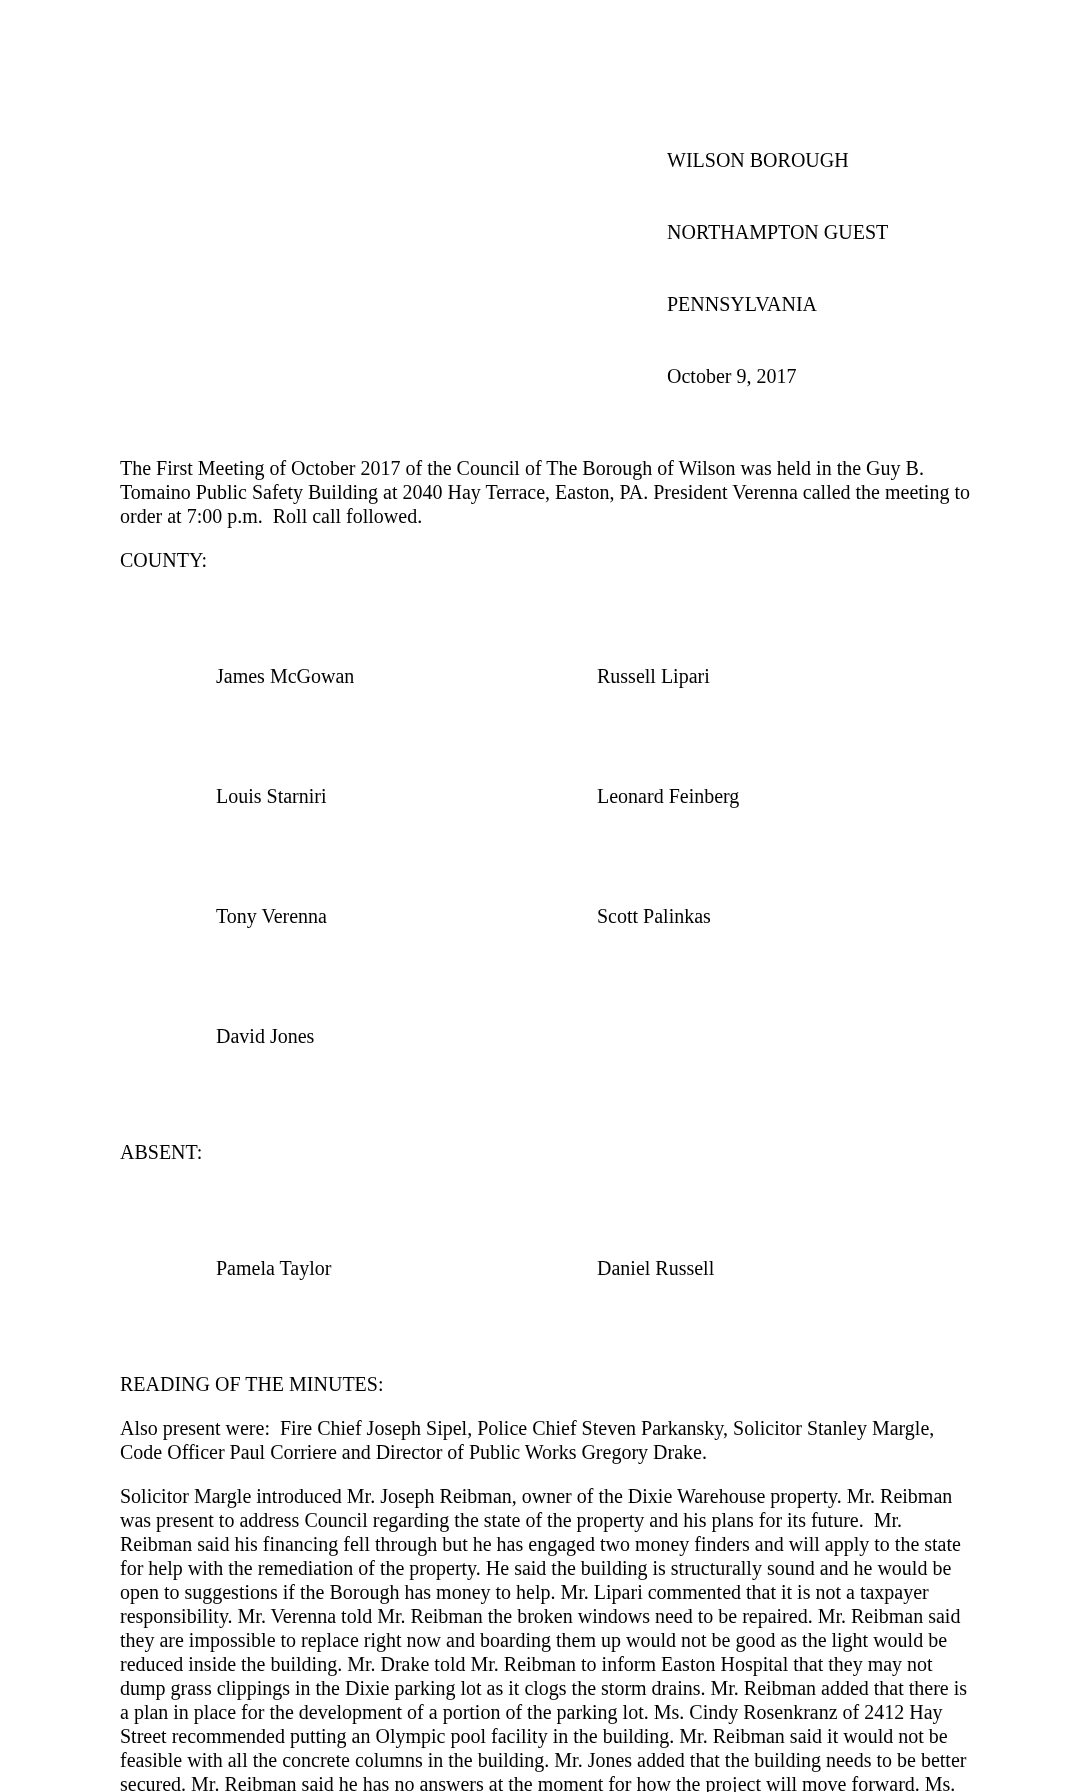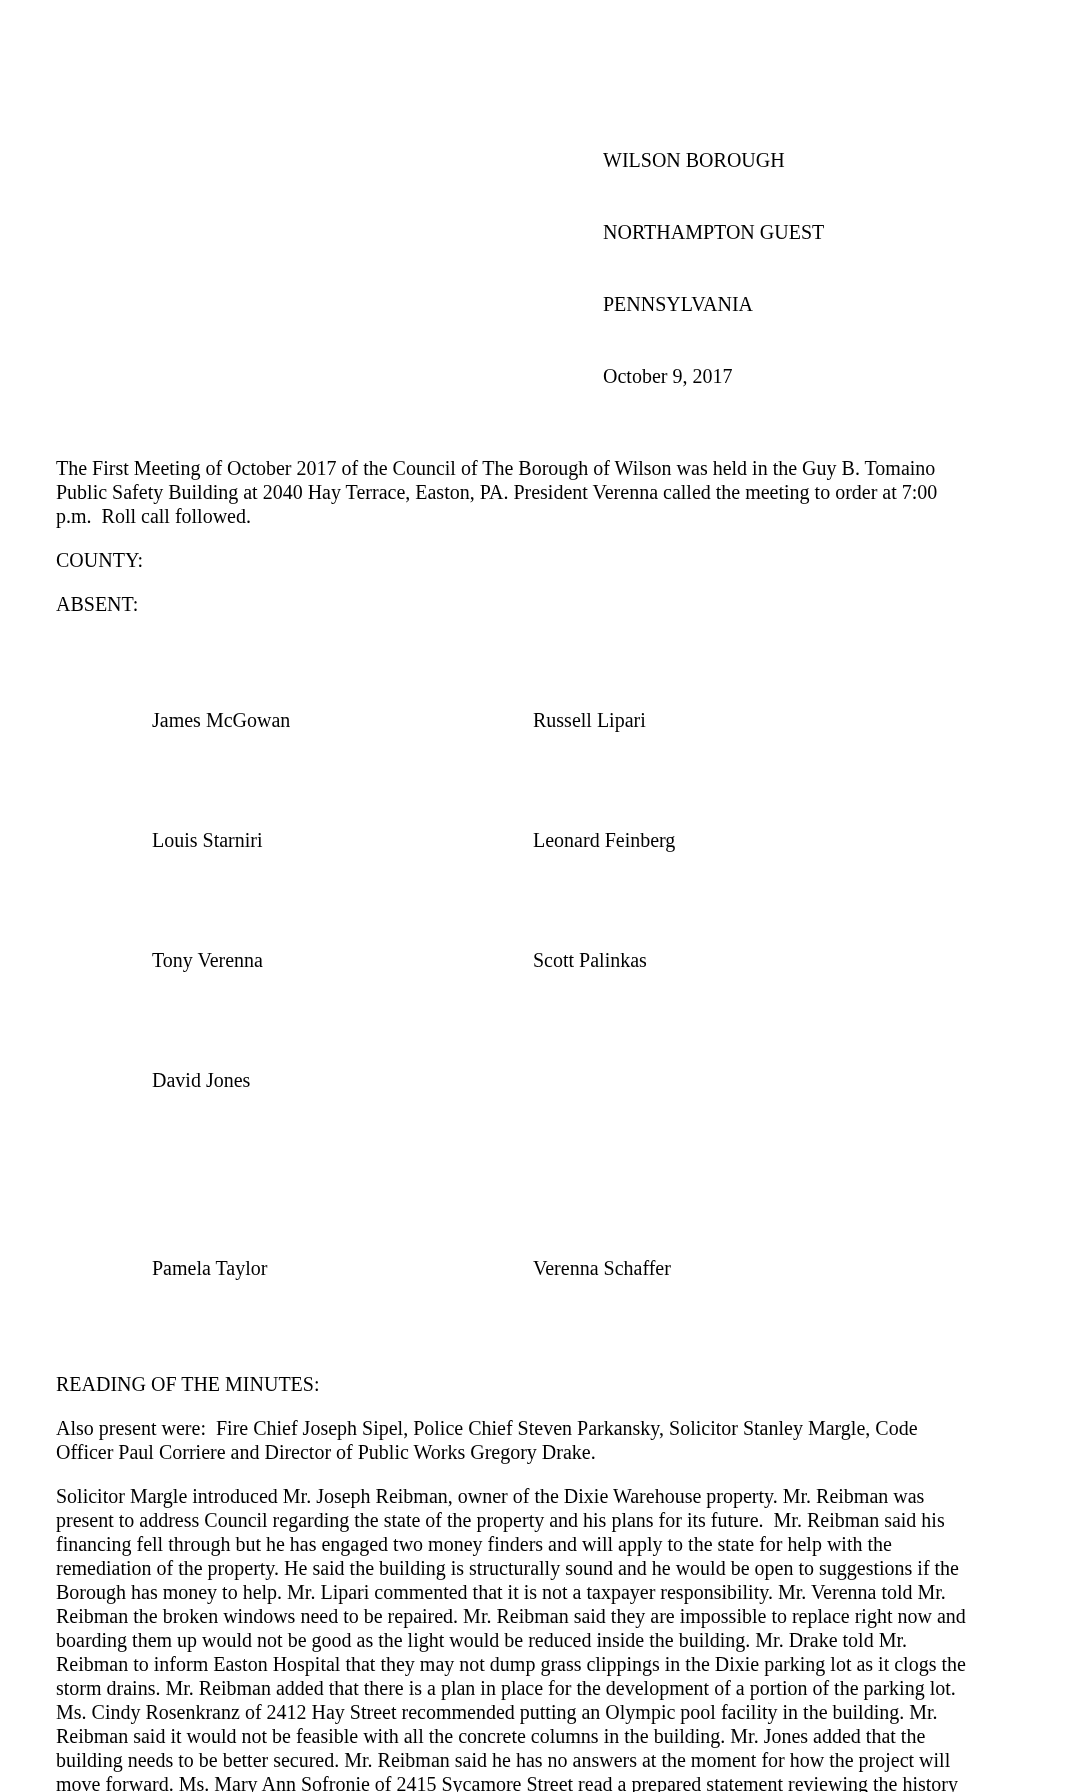--- a/index.html
+++ b/index.html
@@ -10,21 +10,21 @@
   .page {
     position: relative;
     width: 1088px;
     height: 1792px;
     box-sizing: border-box;
     background: #ffffff;
     color: #000000;
     font-family: "Liberation Serif", "DejaVu Serif", serif;
     font-size: 20px;
     line-height: 24px;
-    padding: 100px 112px 0 56px;
+    padding: 100px 112px 0 120px;
     overflow: hidden;
   }
   .block {
     margin: 0 0 20px 0;
     white-space: pre-wrap;
   }
   .letterhead {
     margin-left: 547px;
   }
   .letterhead div {
@@ -50,40 +50,40 @@
     <div>WILSON BOROUGH</div>
     <div>NORTHAMPTON GUEST</div>
     <div>PENNSYLVANIA</div>
     <div>October 9, 2017</div>
   </div>
 
   <div class="block">The First Meeting of October 2017 of the Council of The Borough of Wilson was held in the Guy B. Tomaino Public Safety Building at 2040 Hay Terrace, Easton, PA. President Verenna called the meeting to order at 7:00 p.m.  Roll call followed.</div>
 
   <div class="block">COUNTY:</div>
 
-  <div class="block">ABSENT:</div>
-
   <div class="block">
     <div class="name-row">
       <span class="c1">James McGowan</span><span class="c2">Russell Lipari</span>
     </div>
     <div class="name-row">
       <span class="c1">Louis Starniri</span><span class="c2">Leonard Feinberg</span>
     </div>
     <div class="name-row">
       <span class="c1">Tony Verenna</span><span class="c2">Scott Palinkas</span>
     </div>
     <div class="name-row">
       <span class="c1">David Jones</span>
     </div>
   </div>
 
+  <div class="block">ABSENT:</div>
+
   <div class="block">
     <div class="name-row">
-      <span class="c1">Pamela Taylor</span><span class="c2">Verenna Schaffer</span>
+      <span class="c1">Pamela Taylor</span><span class="c2">Daniel Russell</span>
     </div>
   </div>
 
   <div class="block">READING OF THE MINUTES:</div>
 
   <div class="block">Also present were:  Fire Chief Joseph Sipel, Police Chief Steven Parkansky, Solicitor Stanley Margle, Code Officer Paul Corriere and Director of Public Works Gregory Drake.</div>
 
   <div class="block">Solicitor Margle introduced Mr. Joseph Reibman, owner of the Dixie Warehouse property. Mr. Reibman was present to address Council regarding the state of the property and his plans for its future.  Mr. Reibman said his financing fell through but he has engaged two money finders and will apply to the state for help with the remediation of the property. He said the building is structurally sound and he would be open to suggestions if the Borough has money to help. Mr. Lipari commented that it is not a taxpayer responsibility. Mr. Verenna told Mr. Reibman the broken windows need to be repaired. Mr. Reibman said they are impossible to replace right now and boarding them up would not be good as the light would be reduced inside the building. Mr. Drake told Mr. Reibman to inform Easton Hospital that they may not dump grass clippings in the Dixie parking lot as it clogs the storm drains. Mr. Reibman added that there is a plan in place for the development of a portion of the parking lot. Ms. Cindy Rosenkranz of 2412 Hay Street recommended putting an Olympic pool facility in the building. Mr. Reibman said it would not be feasible with all the concrete columns in the building. Mr. Jones added that the building needs to be better secured. Mr. Reibman said he has no answers at the moment for how the project will move forward. Ms. Mary Ann Sofronie of 2415 Sycamore Street read a prepared statement reviewing the history of the building and the condition it is in now. She spoke of the public’s embarrassment with the deteriorating vacant building and said many refer to it as an eyesore. She said Council needs to enforce ordinances and code better and should be issuing more fines to blighted property owners. Ms. Sofronie also made mention of enacting a Quality of Life ordinance.</div>
 
 </div>

